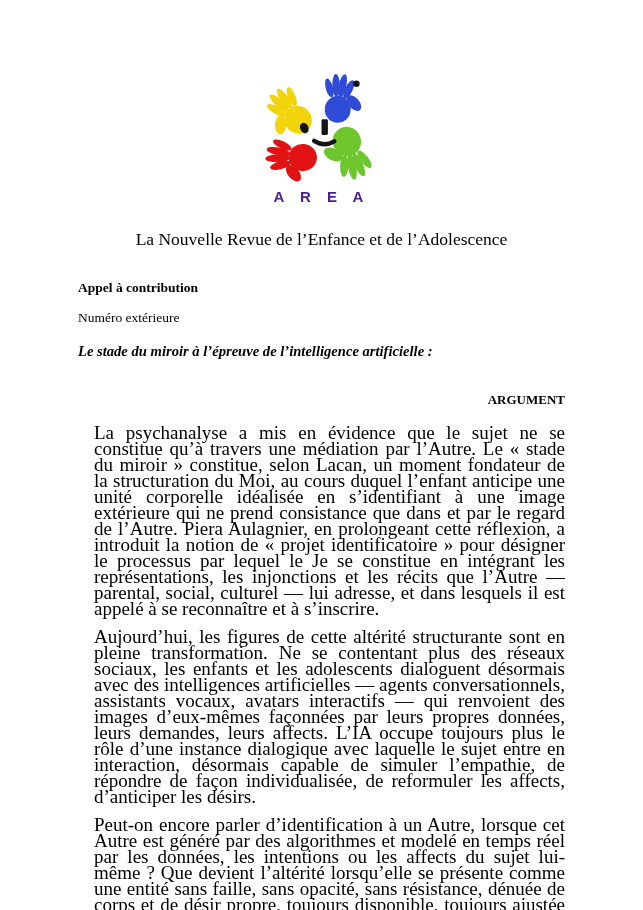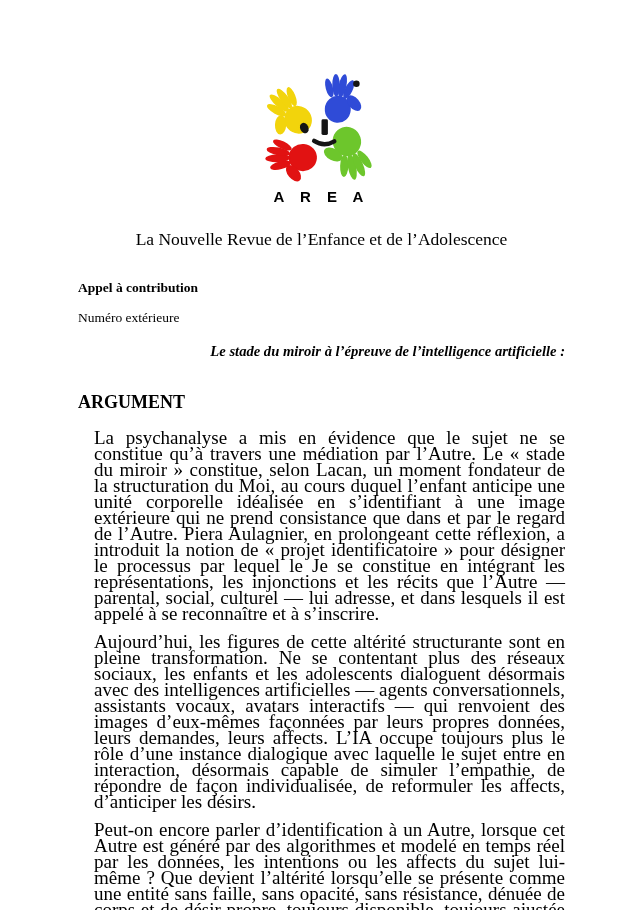--- a/index.html
+++ b/index.html
@@ -16,21 +16,21 @@
     overflow: hidden;
   }
   .logo-wrap { text-align: center; padding-top: 72px; }
   .logo-wrap svg { display: inline-block; }
   .area-letters {
     font-family: "Liberation Sans", "DejaVu Sans", sans-serif;
     font-weight: 700;
     font-size: 15px;
     letter-spacing: 6px;
     margin-top: -6px;
-    color: #000000;
+    color: #4c1d95;
   }
   .journal-title {
     font-size: 17.5px;
     font-weight: 400;
     text-align: center;
     margin: 24px 0 0 0;
   }
   .call-label {
     font-size: 13.5px;
     font-weight: 700;
@@ -39,28 +39,28 @@
   }
   .issue-label {
     font-size: 13.5px;
     text-align: left;
     margin: 14px 0 0 0;
   }
   .theme-title {
     font-size: 14.6px;
     font-weight: 700;
     font-style: italic;
-    text-align: right;
+    text-align: left;
     line-height: 20.5px;
     margin: 15px 0 0 0;
   }
   .argument-heading {
-    font-size: 18px;
+    font-size: 13px;
     font-weight: 700;
-    text-align: left;
+    text-align: right;
     margin: 30px 0 0 0;
   }
   .body-paragraph {
     font-size: 19px;
     line-height: 16px;
     text-align: justify;
     margin: 12px 0 0 16px;
   }
   .body-paragraph:first-of-type { margin-top: 17px; }
 </style>

